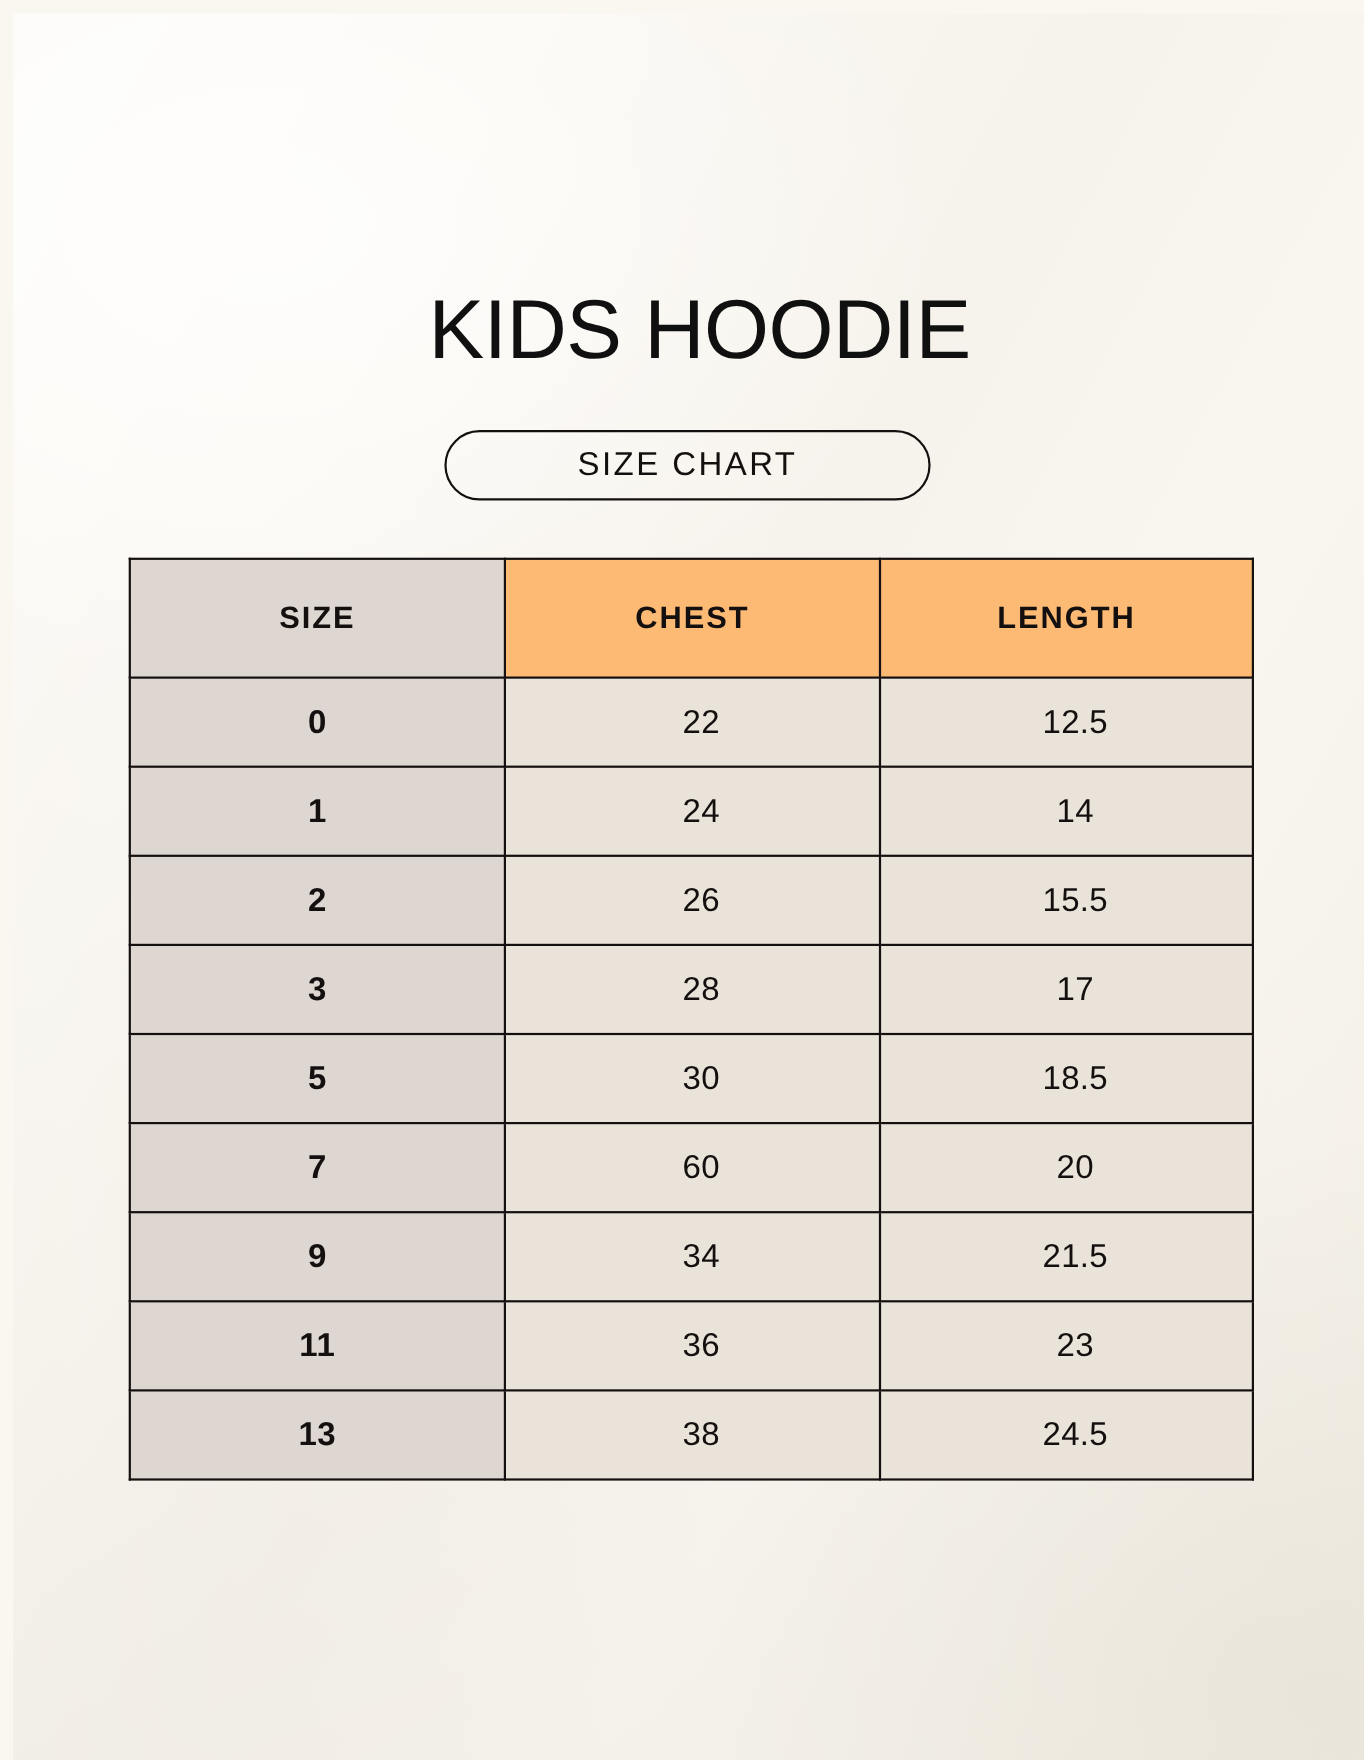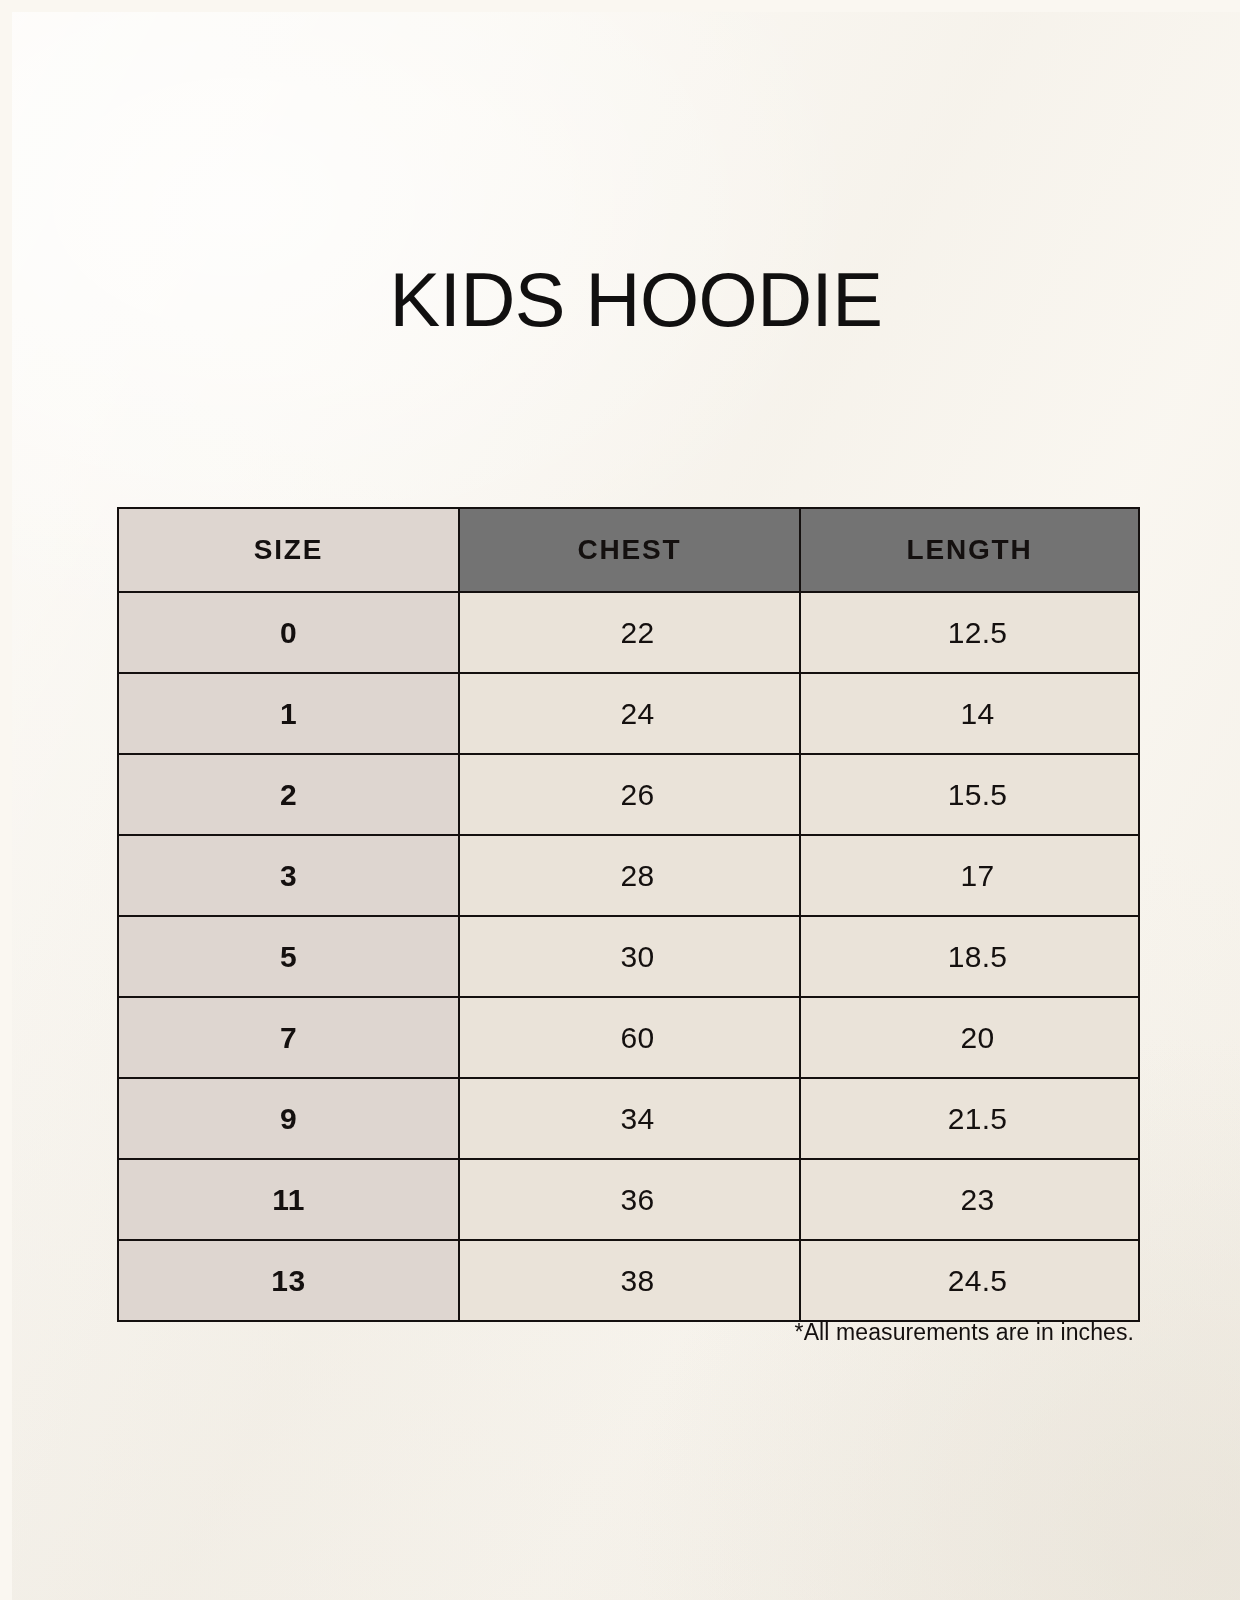--- a/index.html
+++ b/index.html
@@ -107,27 +107,27 @@
   table.size-table th,
   table.size-table td {
     border: 2.5px solid #14100f;
     text-align: center;
     vertical-align: middle;
     color: #14100f;
   }
 
   
   thead th {
-    height: 84px;
+    height: 108px;
     font-size: 28px;
     font-weight: 700;
     letter-spacing: 1.8px;
   }
   th.head-size   { background: #ded6d0; }
-  th.head-metric { background: #737373; }
+  th.head-metric { background: #fdba74; }
 
   
   tbody td { height: 81px; }
 
   td.cell-size {
     background: #ded6d0;
     font-size: 30px;
     font-weight: 700;
     letter-spacing: 0.5px;
   }
@@ -154,20 +154,23 @@
 </style>
 </head>
 <body>
 
 <div class="backdrop"></div>
 
 <div class="page">
 
   <h1 class="title">KIDS HOODIE</h1>
 
+  <div class="pill">
+    <span class="pill-label">SIZE CHART</span>
+  </div>
 
   <div class="table-wrap">
     <table class="size-table">
       <colgroup>
         <col class="c-size">
         <col class="c-chest">
         <col class="c-length">
       </colgroup>
       <thead>
         <tr>
@@ -220,15 +223,14 @@
           </tr>
           <tr>
             <td class="cell-size">13</td>
             <td class="cell-val">38</td>
             <td class="cell-val">24.5</td>
           </tr>
         </tbody>
     </table>
   </div>
 
-  <div class="footnote">*All measurements are in inches.</div>
 
 </div>
 
 </body></html>

